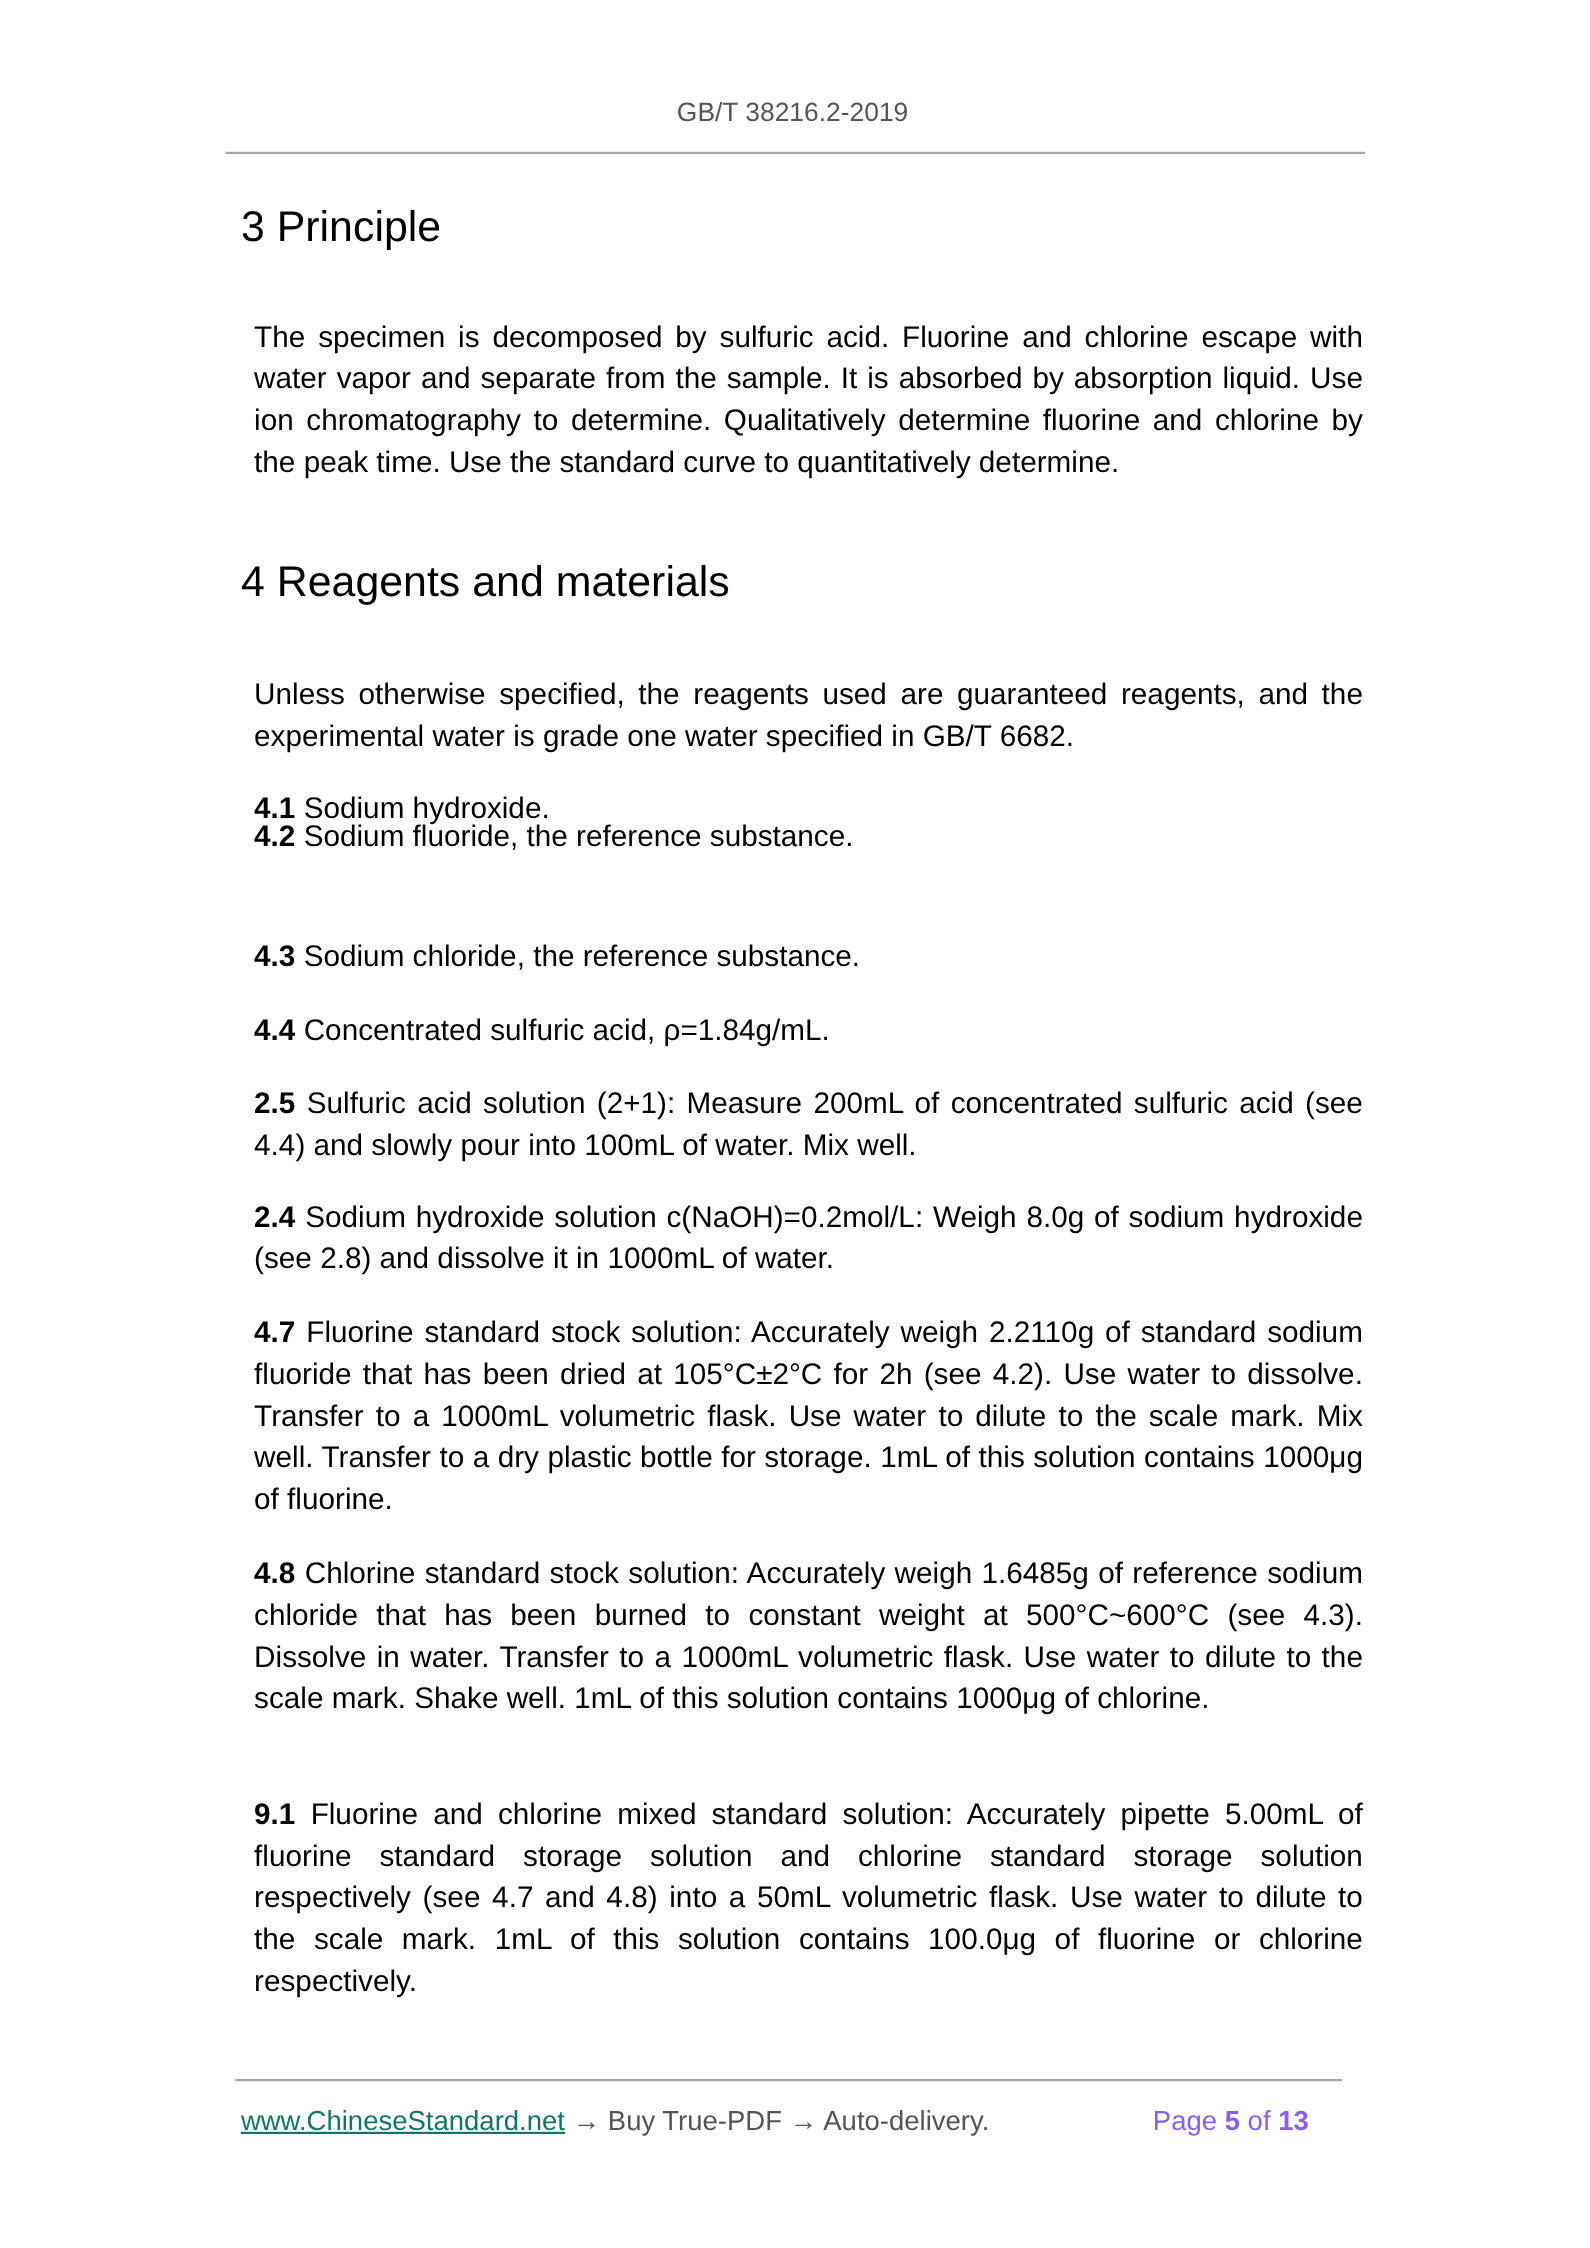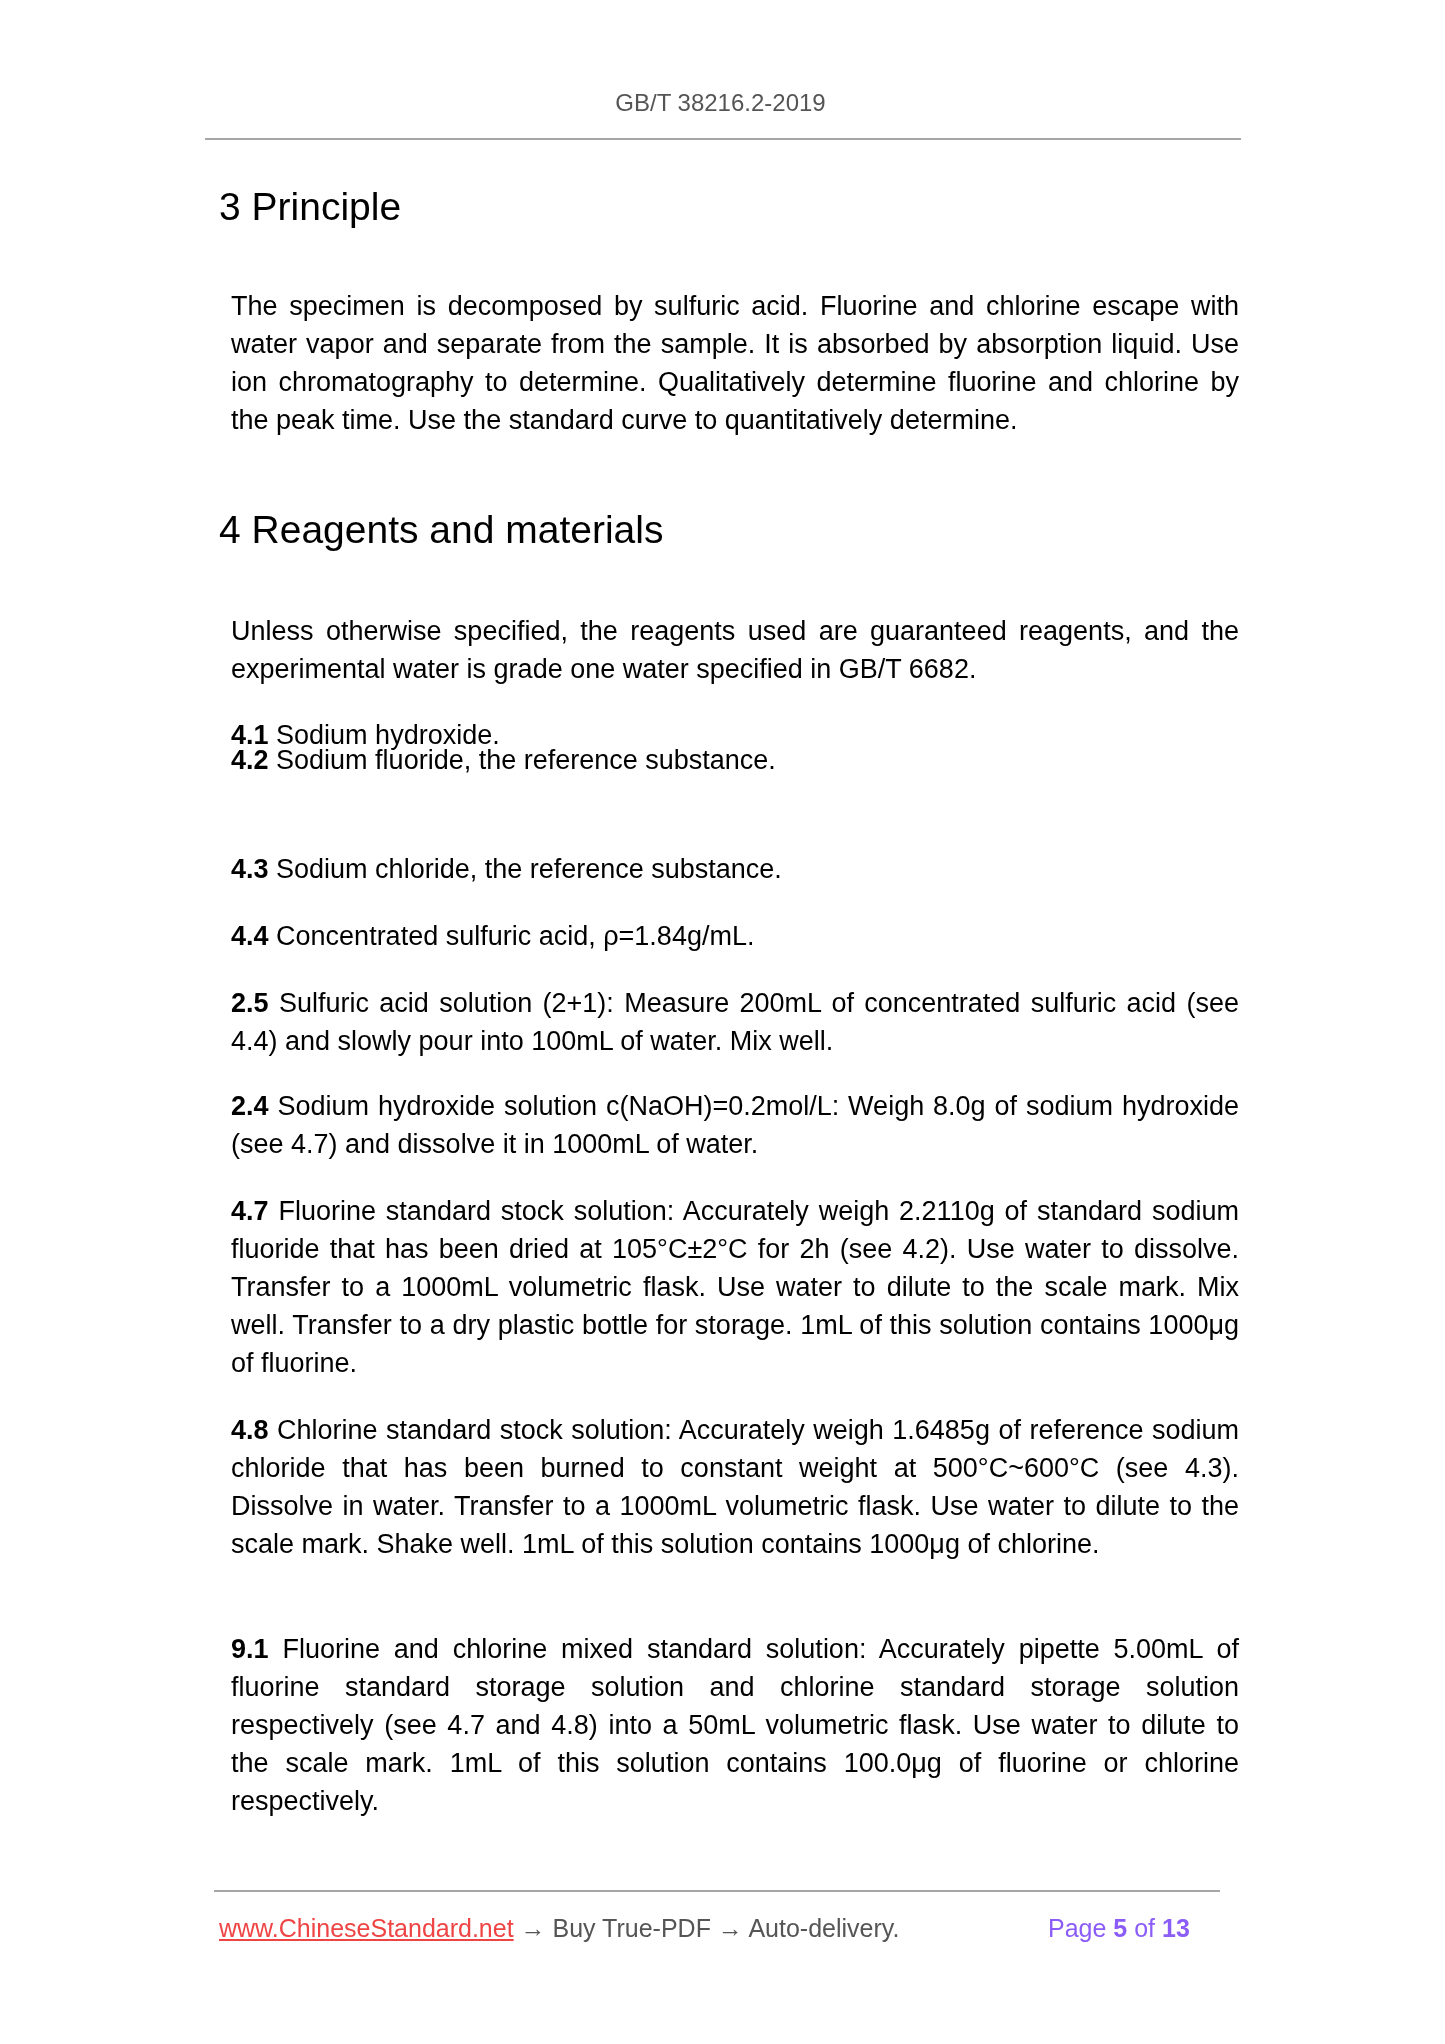--- a/index.html
+++ b/index.html
@@ -8,42 +8,42 @@
   .page-header-text { position: absolute; left: 0; width: 1445px; top: 88px; text-align: center;
          font-size: 24px; line-height: 30px; color: #555555; margin-left: -2px; }
   .rule { position: absolute; height: 0; border-top: 2px solid #a6a6a6; }
   .rule.header { left: 205px; width: 1036px; top: 138px; }
   .rule.footer { left: 214px; width: 1006px; top: 1890px; }
   .h1 { position: absolute; left: 219px; font-size: 39px; font-weight: normal; line-height: 46px; margin: 0; }
   .para { position: absolute; left: 219px; width: 1008px; font-size: 27px; line-height: 38px;
           text-align: justify; margin: 12px; }
   .para b { font-weight: bold; }
   .footer-left { position: absolute; left: 219px; top: 1913px; font-size: 25px; line-height: 30px; color: #555555; }
-  .footer-left a { color: #ef4444; text-decoration: underline; }
+  .footer-left a { color: #0f766e; text-decoration: underline; }
   .footer-right { position: absolute; left: 1048px; top: 1913px; font-size: 25px; line-height: 30px; color: #8b5cf6; white-space: nowrap; }
   .footer-right b { font-weight: bold; }
 </style>
 </head>
 <body>
 
 <div class="page-header-text">GB/T 38216.2-2019</div>
 <div class="rule header"></div>
 
 <h1 class="h1" style="top:184px">3 Principle</h1>
 <p class="para" style="top:275px">The specimen is decomposed by sulfuric acid. Fluorine and chlorine escape with water vapor and separate from the sample. It is absorbed by absorption liquid. Use ion chromatography to determine. Qualitatively determine fluorine and chlorine by the peak time. Use the standard curve to quantitatively determine.</p>
 
 <h1 class="h1" style="top:507px">4 Reagents and materials</h1>
 <p class="para" style="top:600px">Unless otherwise specified, the reagents used are guaranteed reagents, and the experimental water is grade one water specified in GB/T 6682.</p>
 
 <p class="para" style="top:704px"><b>4.1</b> <span>Sodium hydroxide.</span></p>
 <p class="para" style="top:729px"><b>4.2</b> <span>Sodium fluoride, the reference substance.</span></p>
 <p class="para" style="top:838px"><b>4.3</b> <span>Sodium chloride, the reference substance.</span></p>
 <p class="para" style="top:905px"><b>4.4</b> <span>Concentrated sulfuric acid, ρ=1.84g/mL.</span></p>
 <p class="para" style="top:972px"><b>2.5</b> <span>Sulfuric acid solution (2+1): Measure 200mL of concentrated sulfuric acid (see 4.4) and slowly pour into 100mL of water. Mix well.</span></p>
-<p class="para" style="top:1075px"><b>2.4</b> <span>Sodium hydroxide solution c(NaOH)=0.2mol/L: Weigh 8.0g of sodium hydroxide (see 4.7) and dissolve it in 1000mL of water.</span></p>
+<p class="para" style="top:1075px"><b>2.4</b> <span>Sodium hydroxide solution c(NaOH)=0.2mol/L: Weigh 8.0g of sodium hydroxide (see 2.8) and dissolve it in 1000mL of water.</span></p>
 <p class="para" style="top:1180px"><b>4.7</b> <span>Fluorine standard stock solution: Accurately weigh 2.2110g of standard sodium fluoride that has been dried at 105°C±2°C for 2h (see 4.2). Use water to dissolve. Transfer to a 1000mL volumetric flask. Use water to dilute to the scale mark. Mix well. Transfer to a dry plastic bottle for storage. 1mL of this solution contains 1000μg of fluorine.</span></p>
 <p class="para" style="top:1399px"><b>4.8</b> <span>Chlorine standard stock solution: Accurately weigh 1.6485g of reference sodium chloride that has been burned to constant weight at 500°C~600°C (see 4.3). Dissolve in water. Transfer to a 1000mL volumetric flask. Use water to dilute to the scale mark. Shake well. 1mL of this solution contains 1000μg of chlorine.</span></p>
 <p class="para" style="top:1618px"><b>9.1</b> <span>Fluorine and chlorine mixed standard solution: Accurately pipette 5.00mL of fluorine standard storage solution and chlorine standard storage solution respectively (see 4.7 and 4.8) into a 50mL volumetric flask. Use water to dilute to the scale mark. 1mL of this solution contains 100.0μg of fluorine or chlorine respectively.</span></p>
 
 <div class="rule footer"></div>
 
 <div class="footer-left">
   <a>www.ChineseStandard.net</a>
   <span>→</span>
   <span>Buy True-PDF</span>

